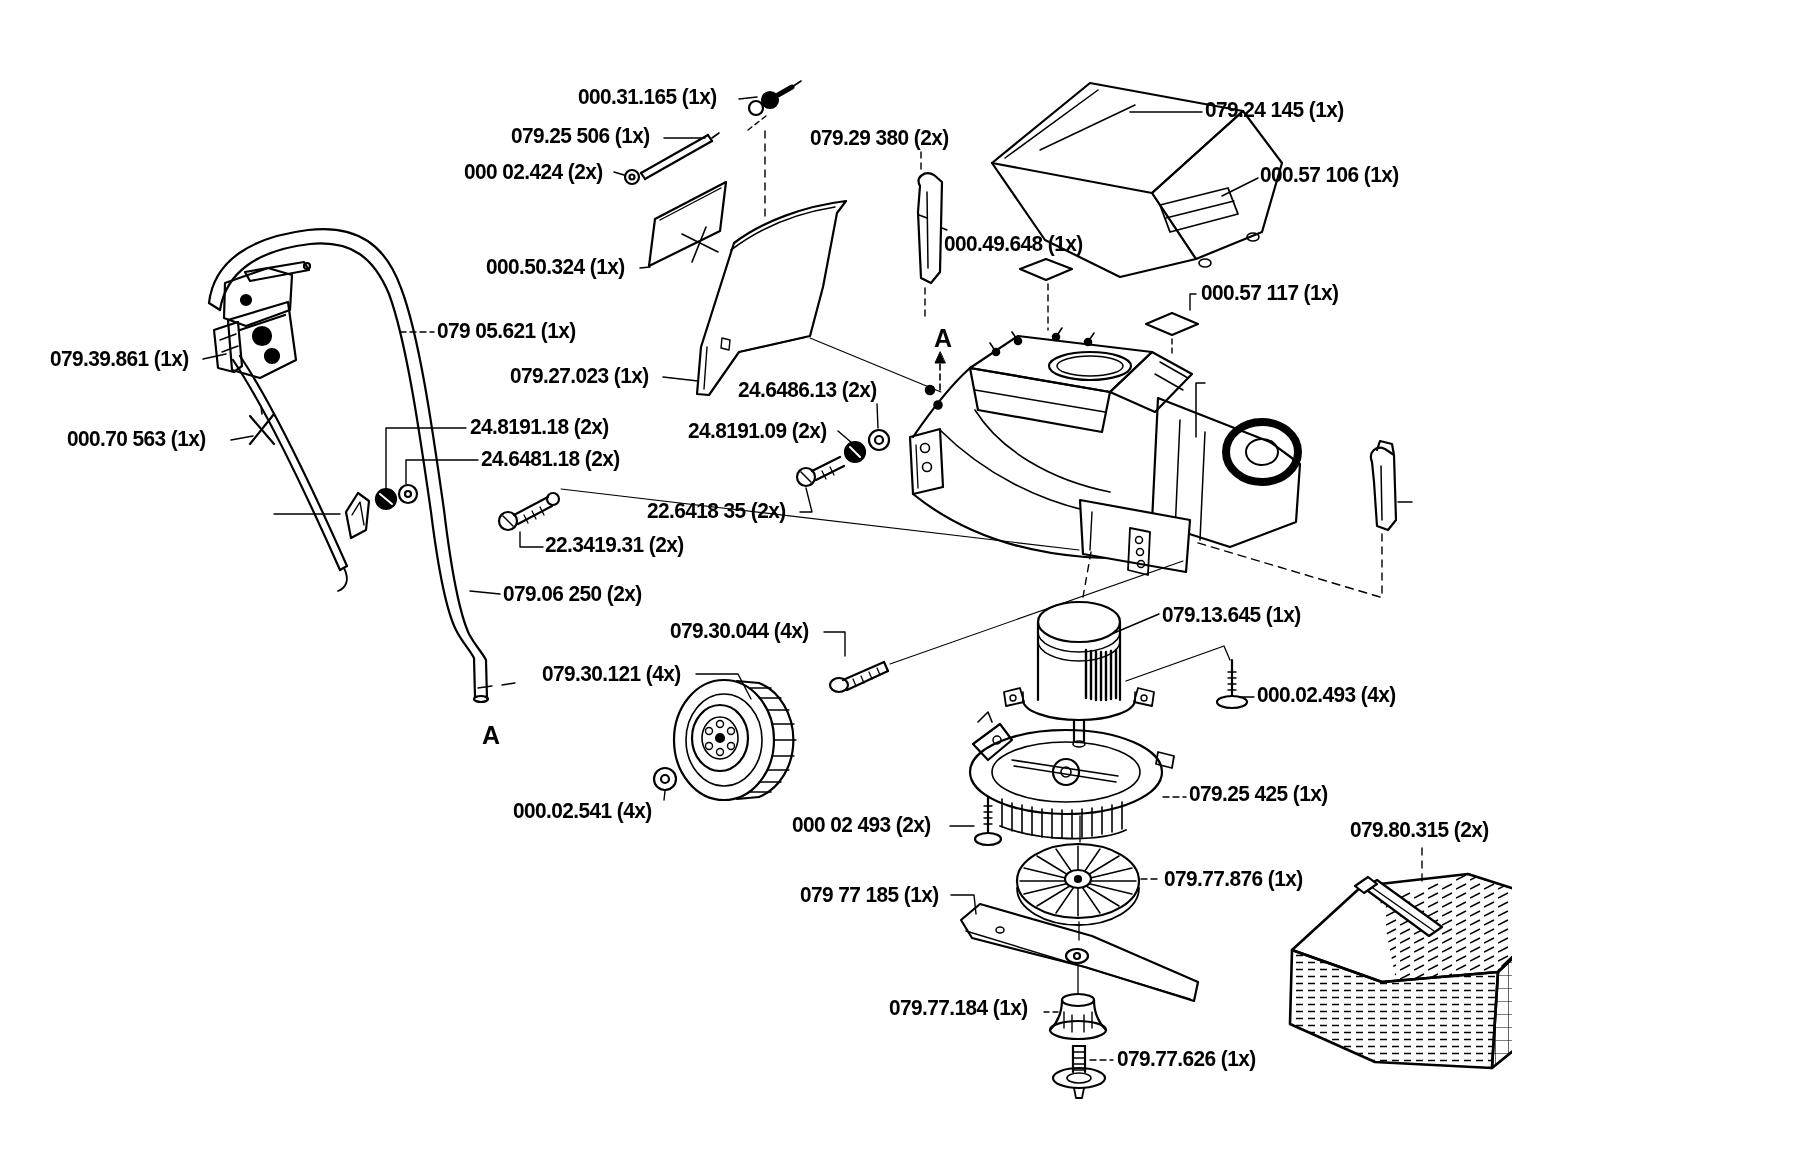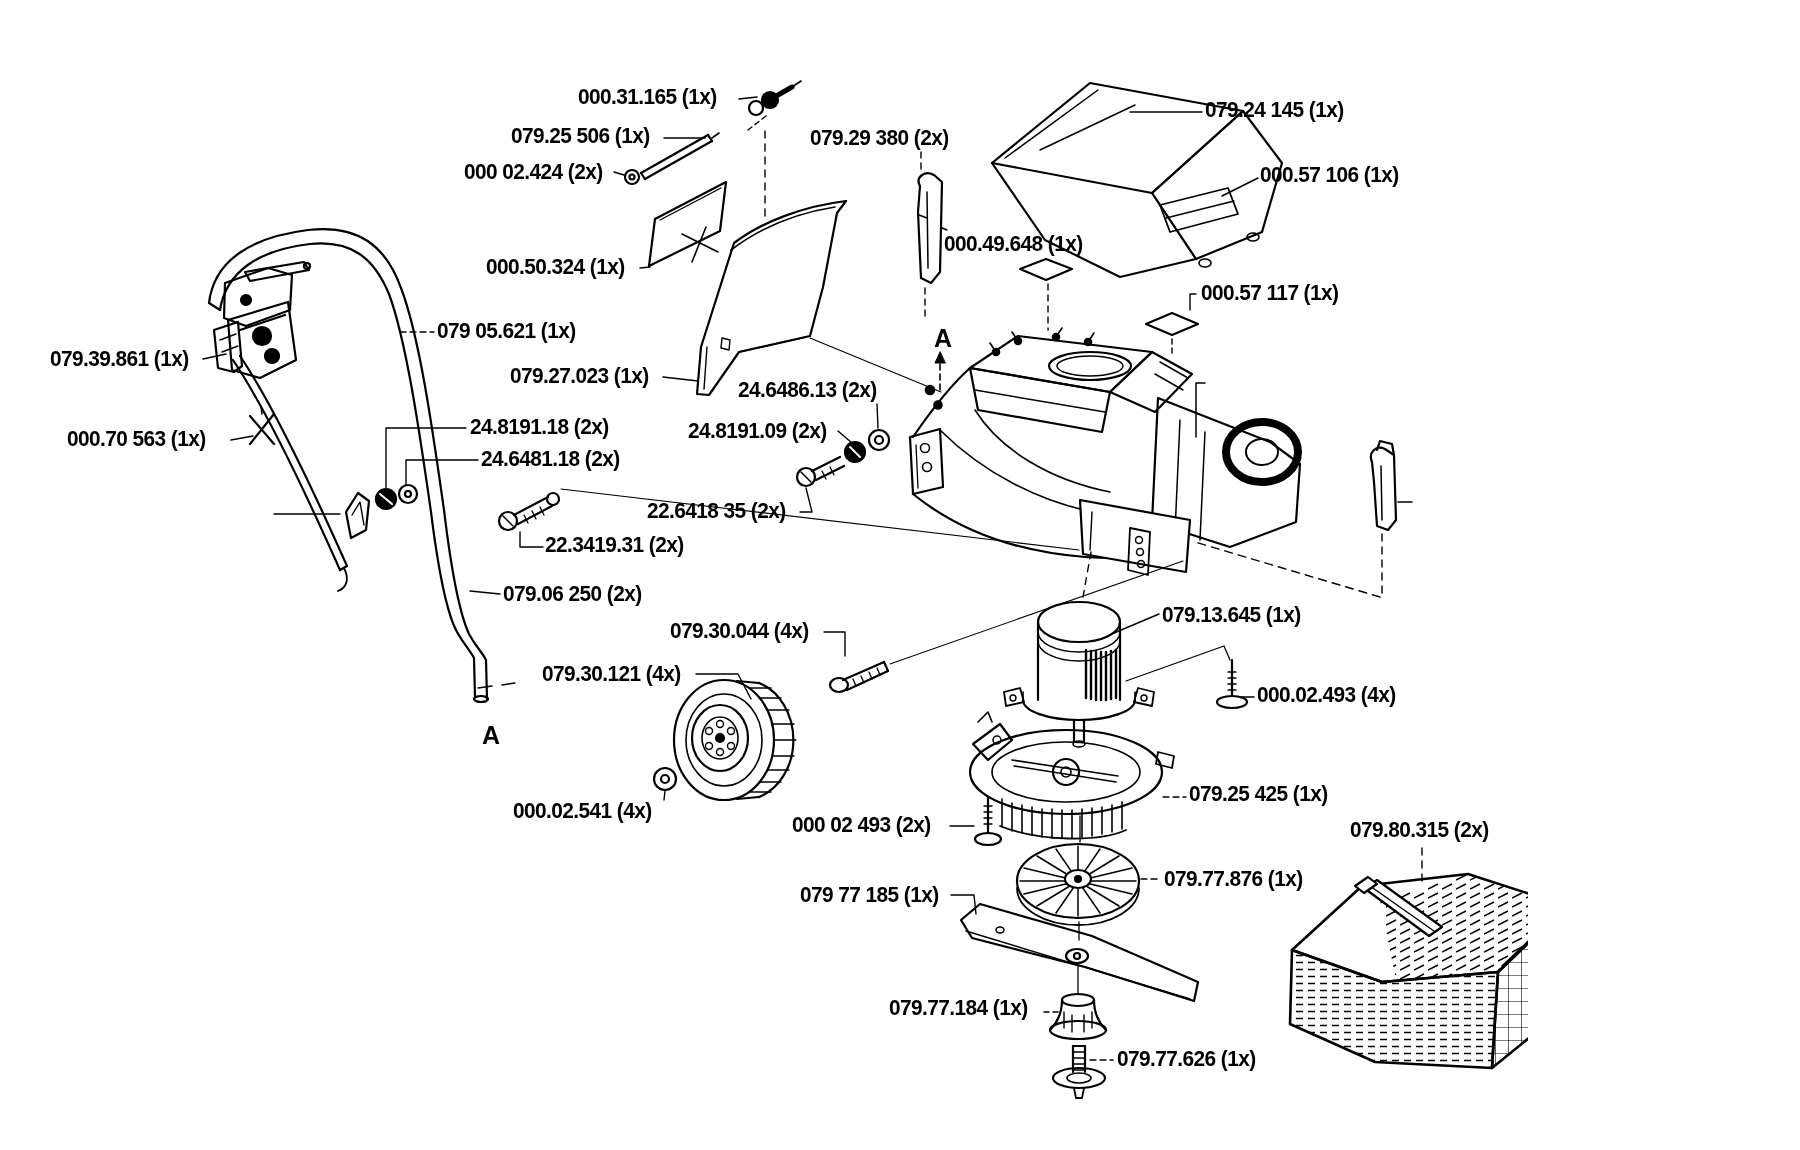--- a/index.html
+++ b/index.html
@@ -1,17 +1,17 @@
 <!DOCTYPE html>
 <html><head>
 <meta charset="utf-8">
 <style>
   html,body{margin:0;padding:0;background:#ffffff;}
   .canvas{position:relative;width:1512px;height:1150px;background:#ffffff;overflow:hidden;
-          font-family:"Liberation Sans",sans-serif;padding-left:16px;}
+          font-family:"Liberation Sans",sans-serif;}
   svg.art{position:absolute;left:0;top:0;}
   .lbl{position:absolute;white-space:nowrap;font-weight:bold;font-size:21.5px;line-height:22px;
        letter-spacing:-0.6px;color:#000;transform:scaleX(0.97);transform-origin:left top;}
   .marker{position:absolute;font-weight:bold;font-size:25px;line-height:25px;color:#000;}
   .wm{position:absolute;left:1640px;top:1098px;font-family:"Liberation Serif",serif;
       font-weight:bold;font-size:42px;line-height:46px;letter-spacing:-1px;}
   .wm .de{font-size:17px;font-weight:bold;letter-spacing:0;}
 </style>
 </head>
 <body>

